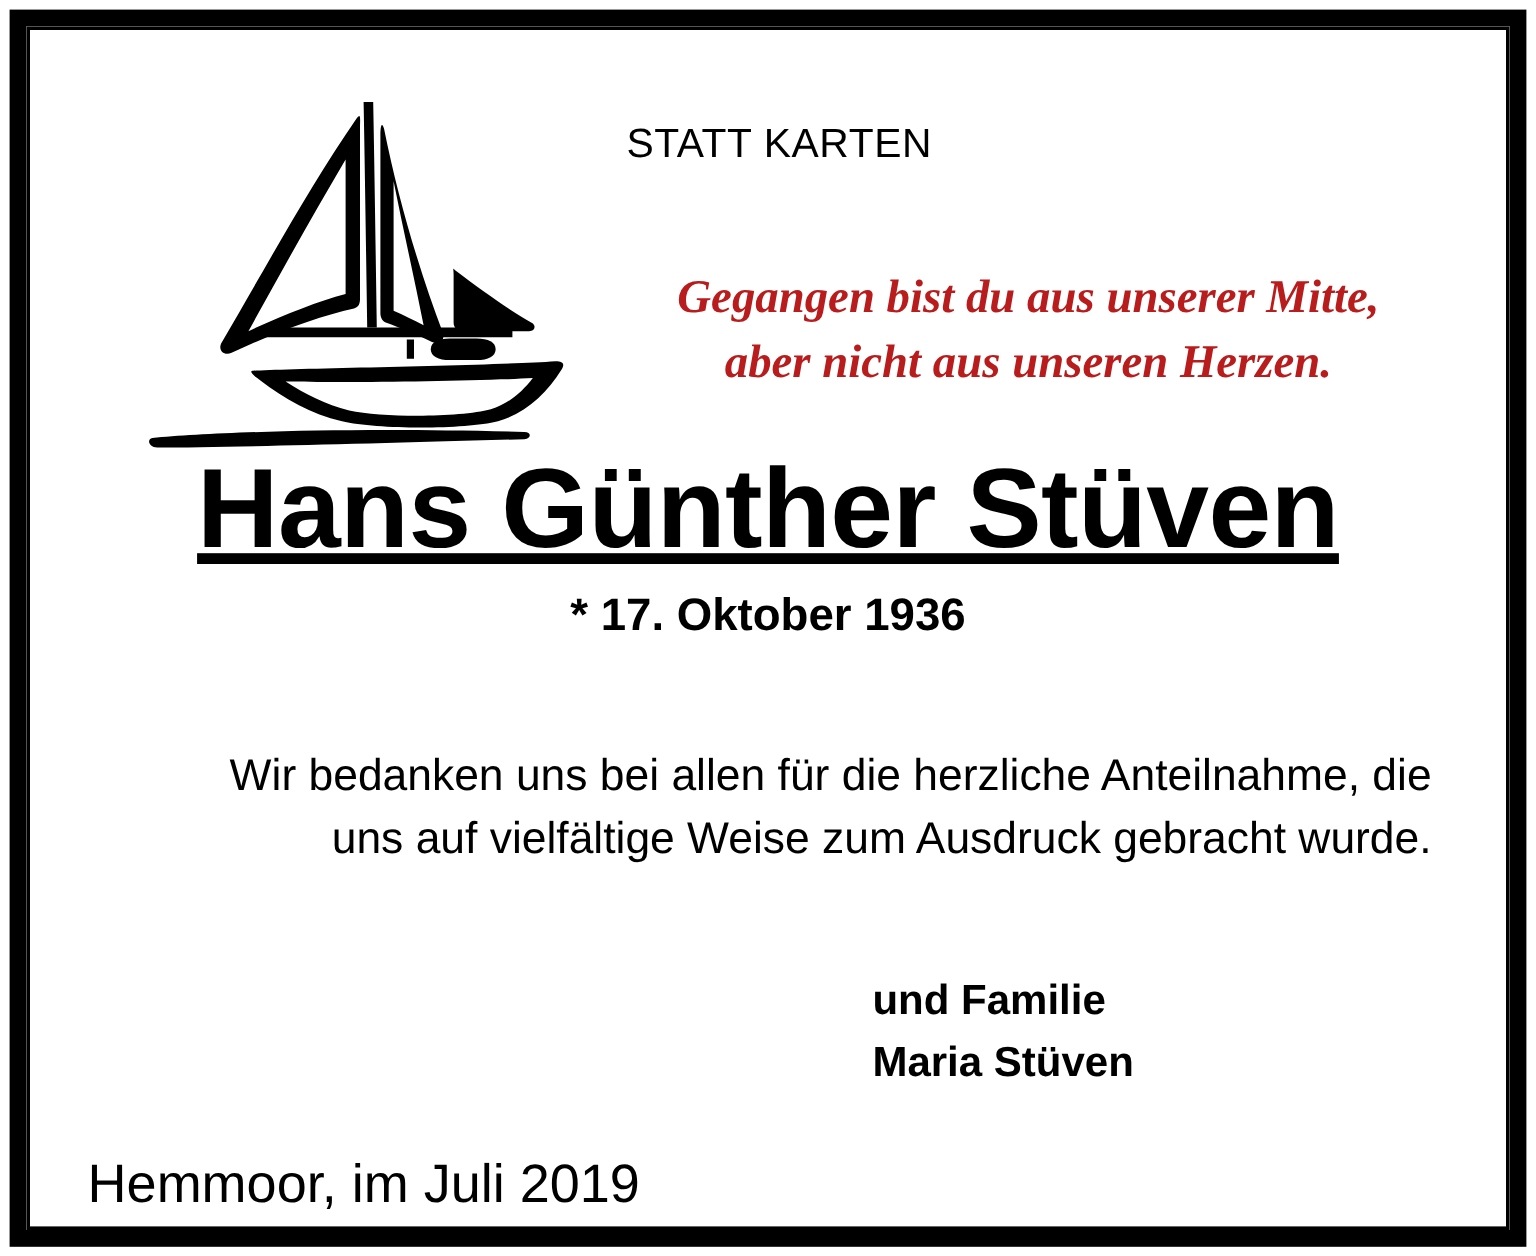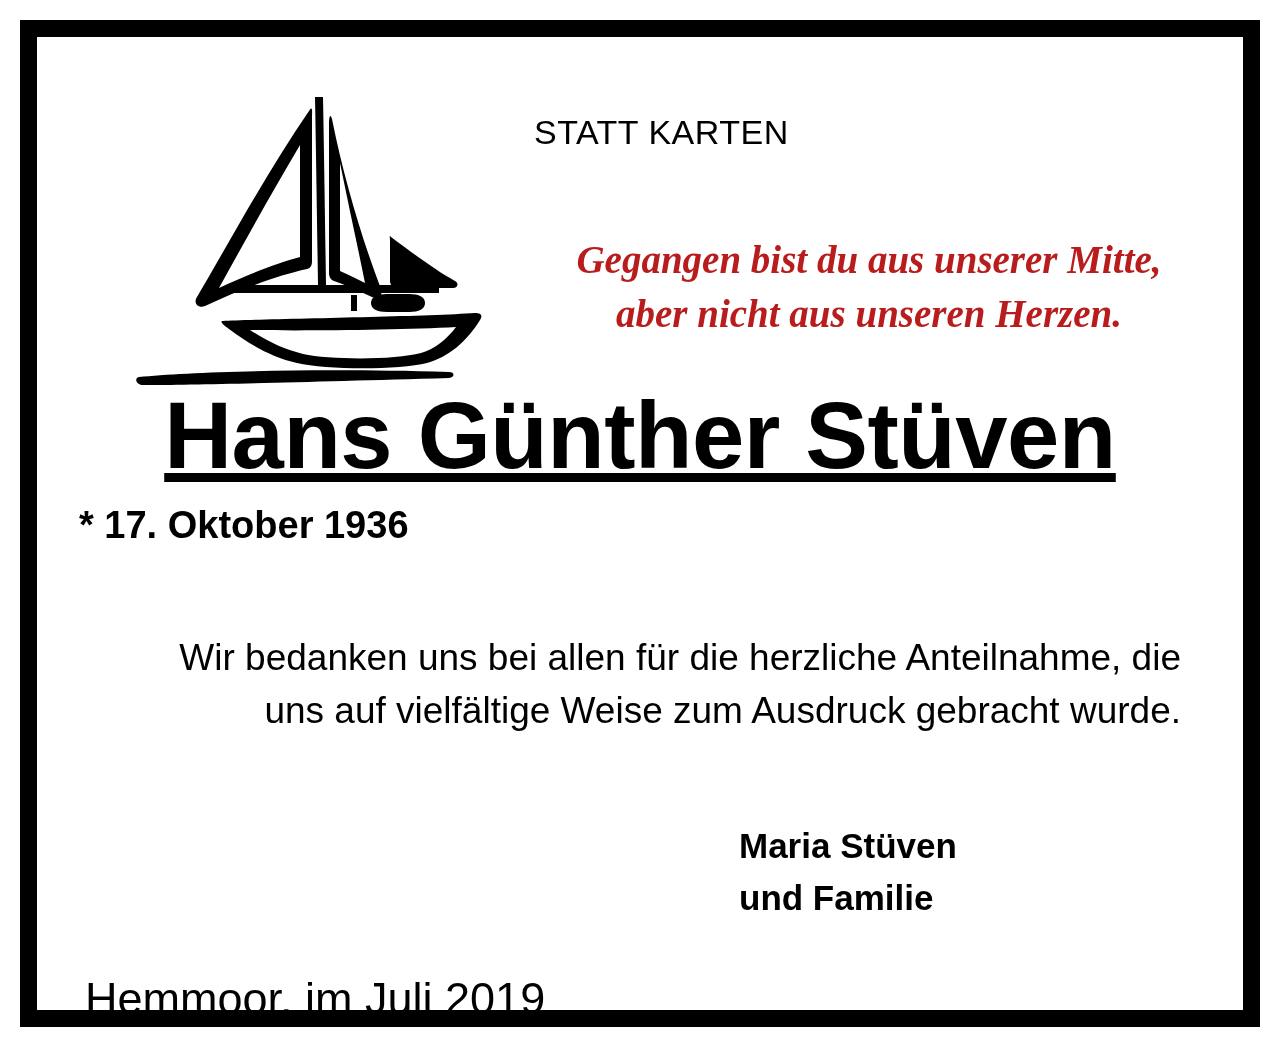--- a/index.html
+++ b/index.html
@@ -16,21 +16,21 @@
   }
 
   .notice-outer {
     position: absolute;
     left: 0;
     top: 0;
     width: 1280px;
     height: 1047px;
     background: #ffffff;
     box-sizing: border-box;
-    padding: 20px;
+    padding: 8px;
   }
 
   
   .notice-frame {
     position: relative;
     width: 100%;
     height: 100%;
     box-sizing: border-box;
     border: 14px solid #000000;
     background: #ffffff;
@@ -104,21 +104,20 @@
 
   
   .dates {
     display: flex;
     justify-content: center;
     align-items: baseline;
     gap: 150px;
     margin-top: 18px;
     font-size: 38px;
     font-weight: 600;
-    flex-direction: column;
   }
   .dates .date-item {
     white-space: nowrap;
   }
 
   
   .thanks {
     margin-top: 84px;
     font-size: 37px;
     line-height: 1.45;
@@ -197,22 +196,22 @@
         <div class="dates">
           <span class="date-item">* 17. Oktober 1936</span>
         </div>
 
         <div class="thanks">
           <div>Wir bedanken uns bei allen für die herzliche Anteilnahme, die</div>
           <div>uns auf vielfältige Weise zum Ausdruck gebracht wurde.</div>
         </div>
 
         <div class="signature">
+          <div>und Familie</div>
           <div>Maria Stüven</div>
-          <div>und Familie</div>
         </div>
 
         <div class="place">Hemmoor, im Juli 2019</div>
 
       </div>
     </div>
   </div>
 </div>
 
 </body></html>

